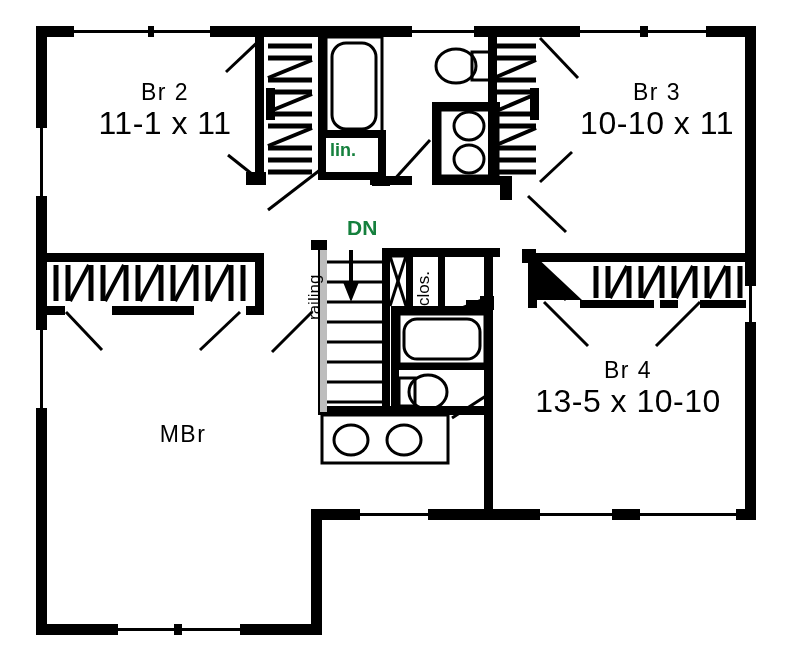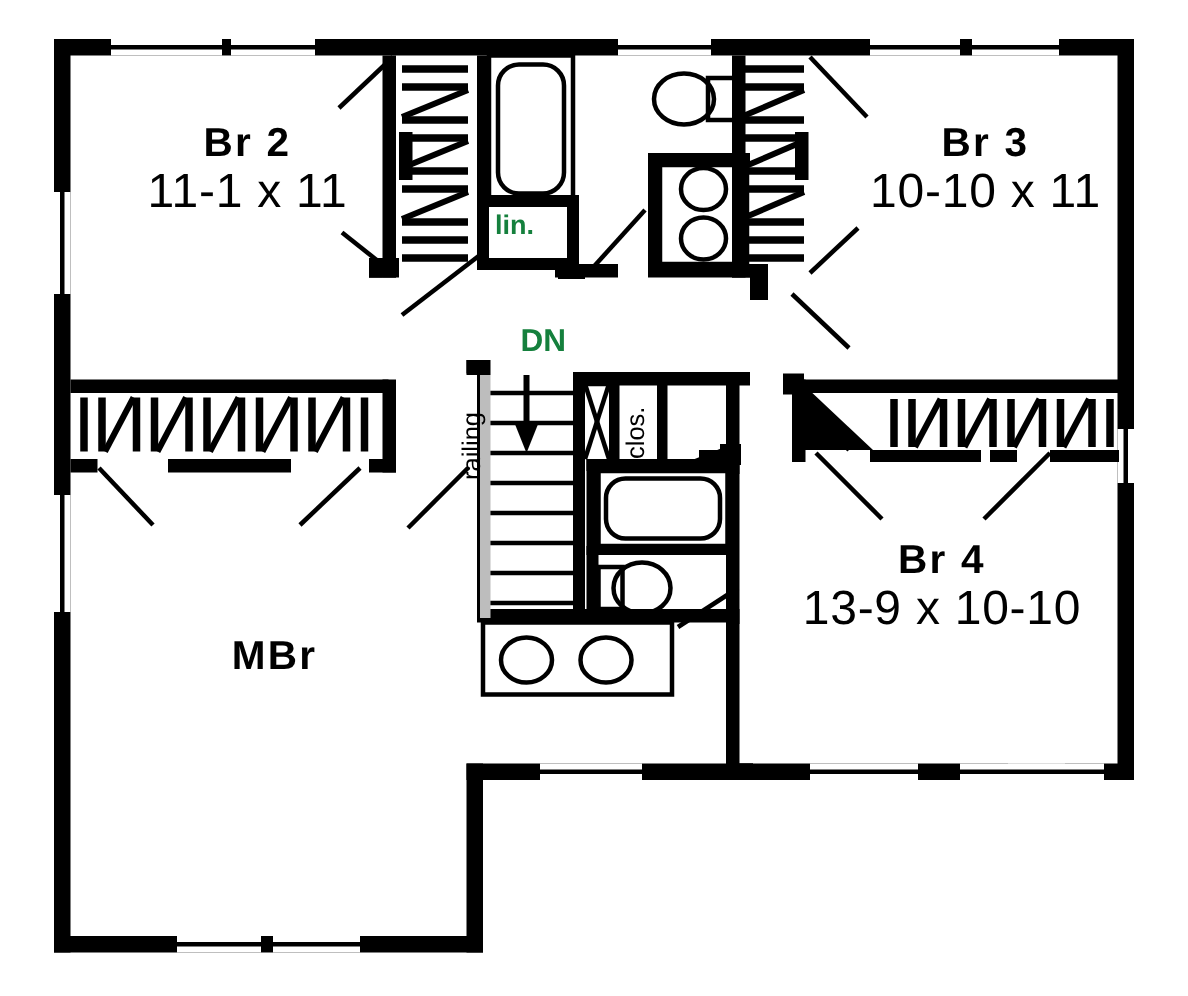--- a/index.html
+++ b/index.html
@@ -29,22 +29,22 @@
   }
   .room-label {
     position: absolute;
     text-align: center;
     color: #000000;
     white-space: nowrap;
     line-height: 1.12;
     user-select: none;
   }
   .room-name {
-    font-weight: bold;
-    font-size: 27px;
+    font-weight: normal;
+    font-size: 23px;
     letter-spacing: 1.5px;
     display: block;
   }
   .room-dims {
     font-weight: normal;
     font-size: 32px;
     letter-spacing: 0.5px;
     display: block;
   }
   .small-label {
@@ -390,21 +390,21 @@
     <span class="room-dims">11-1 x 11</span>
   </div>
 
   <div class="room-label" style="left:552px; top:80px; width:210px;">
     <span class="room-name">Br  3</span>
     <span class="room-dims">10-10 x 11</span>
   </div>
 
   <div class="room-label" style="left:508px; top:358px; width:240px;">
     <span class="room-name">Br  4</span>
-    <span class="room-dims">13-9 x 10-10</span>
+    <span class="room-dims">13-5 x 10-10</span>
   </div>
 
   <div class="room-label" style="left:78px; top:422px; width:210px;">
     <span class="room-name">MBr</span>
   </div>
 
   <div class="small-label" style="left:330px; top:140px;">lin.</div>
 
   <div class="small-label" style="left:347px; top:216px; font-size:21px;">DN</div>
 

